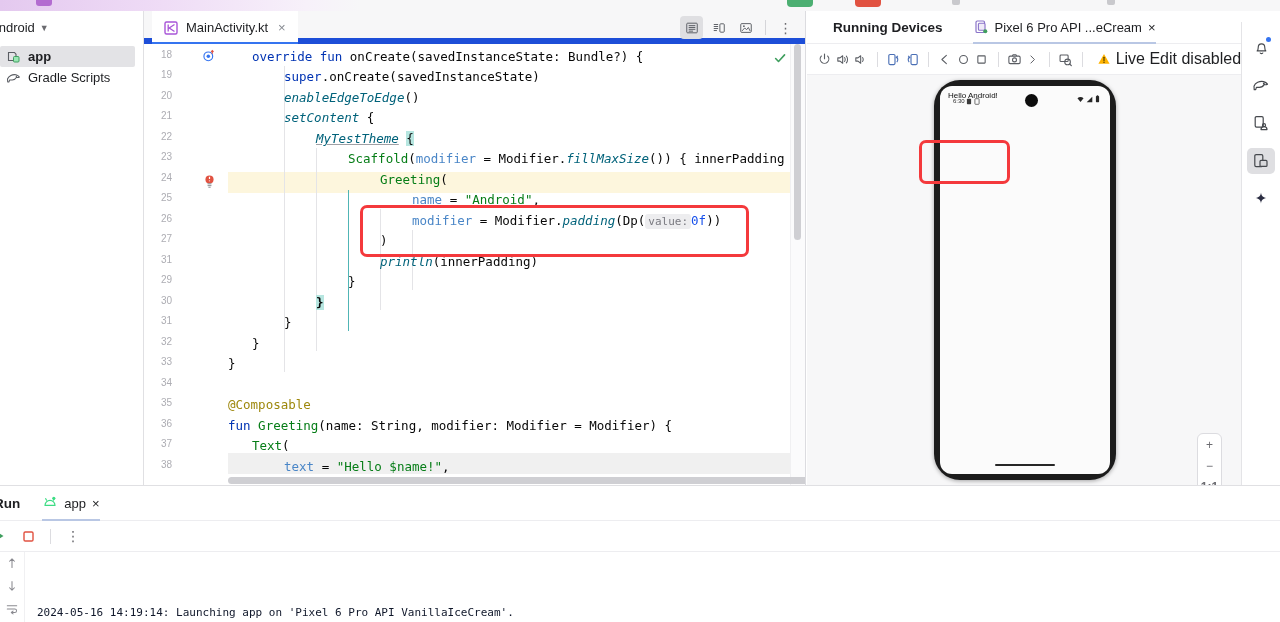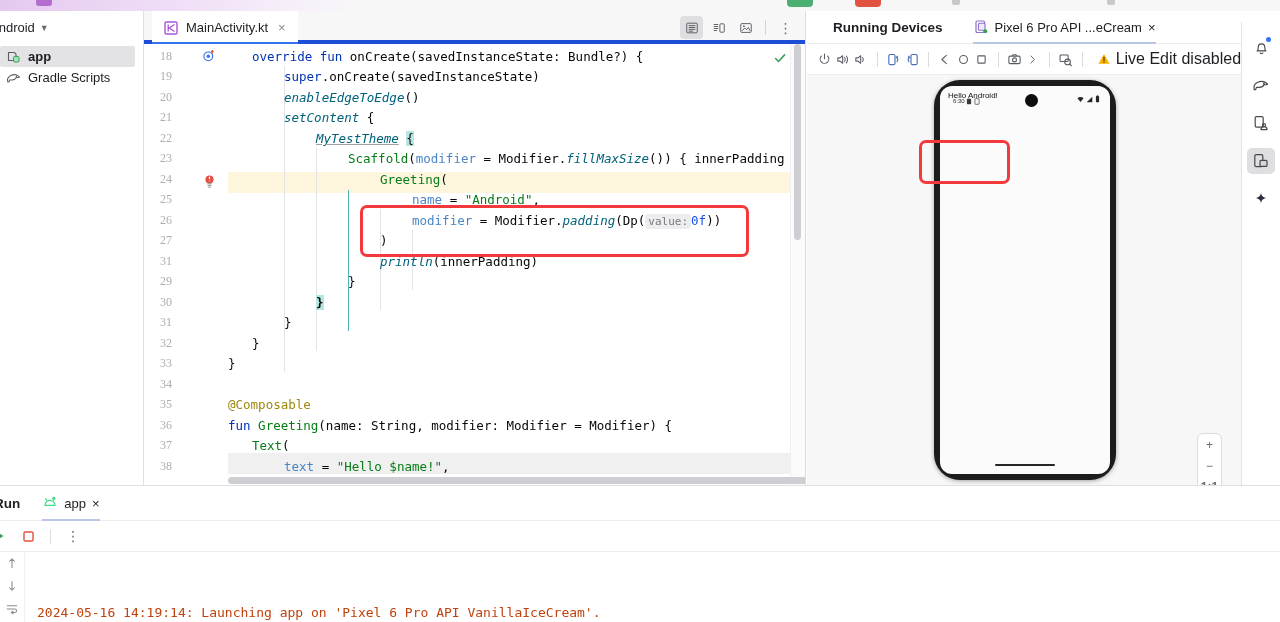--- a/index.html
+++ b/index.html
@@ -61,21 +61,21 @@
   .tree-item.sel .t-label { font-weight: 700; }
   .ico { width: 16px; height: 16px; flex: 0 0 16px; display: block; }
 
   
   .editor-col {
     position: absolute; left: 144px; top: 0; width: 662px; height: 474px;
     background: #ffffff; border-right: 1px solid #dcdce0;
   }
   .tabbar {
     position: relative; height: 33px; background: #f7f7f8;
-    border-bottom: 4px solid #1d4ed8;
+    border-bottom: 6px solid #1d4ed8;
   }
   .tab {
     position: absolute; left: 8px; top: 0; height: 33px;
     display: flex; align-items: center; gap: 7px; padding: 0 12px 0 11px;
     background: #ffffff; font-size: 13px; color: #1e1f22;
   }
   .tab .under {
     position: absolute; left: 0; bottom: 0; width: 100%; height: 2px; background: #3574f0;
   }
   .tab .x { color: #868a91; font-size: 13px; margin-left: 3px; }
@@ -93,22 +93,22 @@
 
   .editor {
     position: relative; height: 441px; background: #ffffff; overflow: hidden;
     font-family: "DejaVu Sans Mono", monospace; font-size: 12.5px;
   }
   .gutter {
     position: absolute; left: 0; top: 0; width: 84px; height: 100%;
     background: #ffffff;
   }
   .ln {
-    position: absolute; right: 56px; color: #adadb3; font-size: 12px;
-    font-family: Liberation Serif, serif;
+    position: absolute; right: 56px; color: #adadb3; font-size: 10px;
+    font-family: Liberation Sans, sans-serif;
   }
   .code-area { position: absolute; left: 84px; top: 0; right: 0; height: 100%; }
   .cl { position: absolute; left: 0; white-space: pre; color: #080808; text-align: right; }
   .hl-line {
     position: absolute; left: 0; width: 100%; height: 20.5px; background: #fdf6dd;
   }
   .hl-line2 {
     position: absolute; left: 0; width: 100%; height: 20.5px; background: #f0f0f0;
   }
   .indent-guide { position: absolute; width: 1px; background: #e4e4e7; }
@@ -268,21 +268,21 @@
     position: relative; height: 31px; display: flex; align-items: center;
     gap: 4px; padding-left: 0px; border-bottom: 1px solid #ededf0;
   }
   .console-wrap { position: relative; height: 70px; display: flex; }
   .console-rail {
     width: 25px; padding-top: 4px; display: flex; flex-direction: column;
     align-items: center; gap: 9px; border-right: 1px solid #f0f0f2;
   }
   .console {
     flex: 1; padding: 8px 0 0 12px; font-family: "DejaVu Sans Mono", monospace;
-    font-size: 13px; color: #c2410c; line-height: 21px; white-space: pre; overflow: hidden;
+    font-size: 11px; color: #0f172a; line-height: 21px; white-space: pre; overflow: hidden;
   }
 </style>
 </head>
 <body>
 
 <div class="app">
 
   <div class="titlebar">
     <div class="grad"></div>
     <div class="purple-chip"></div>

